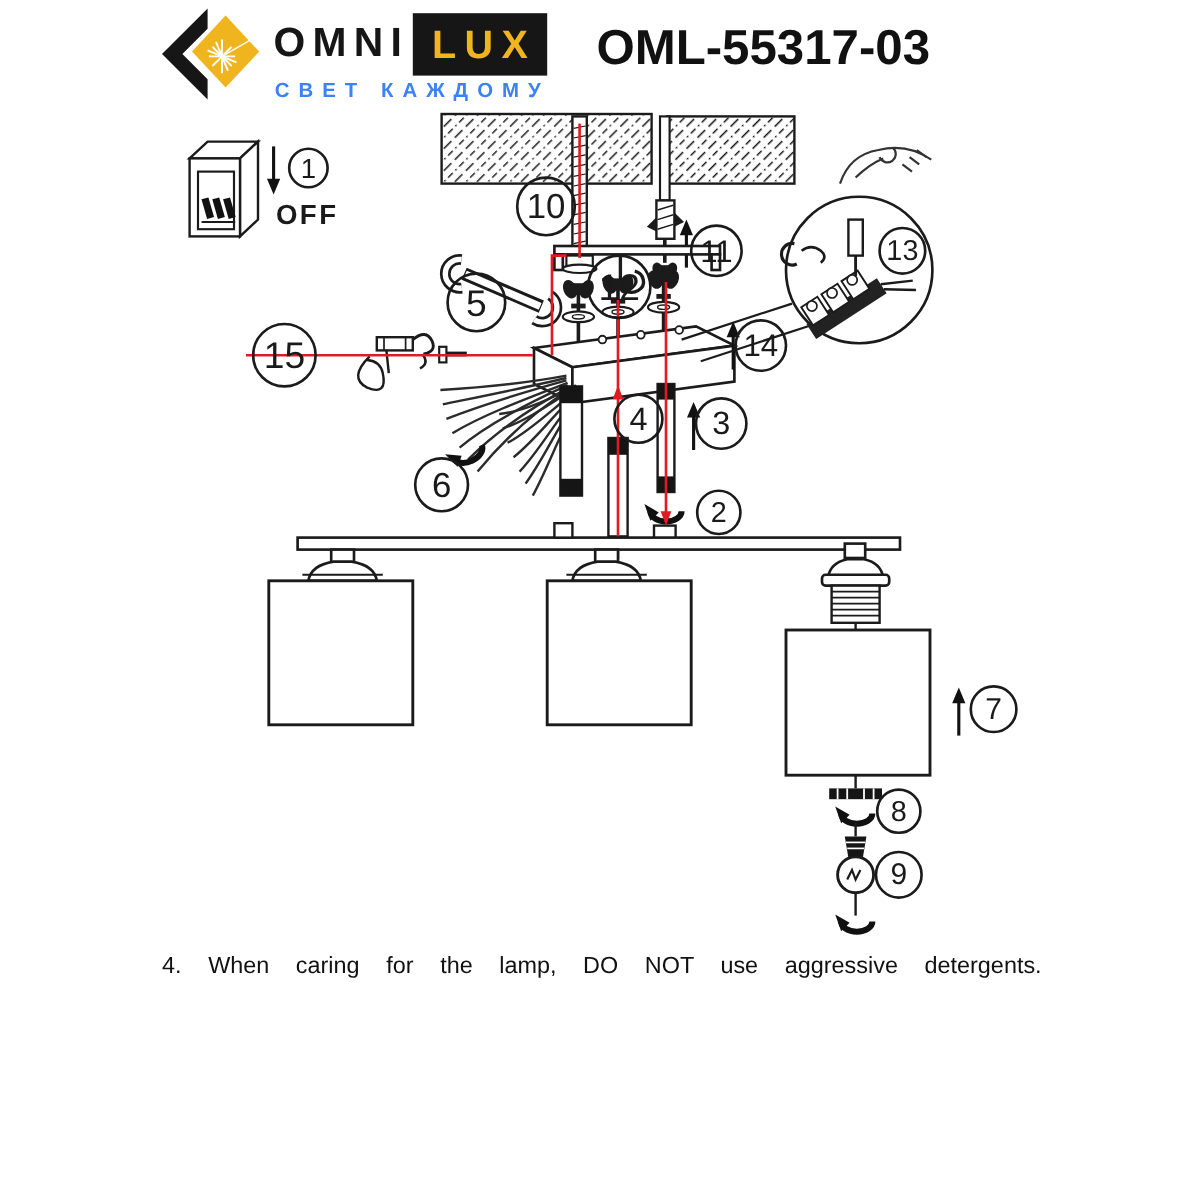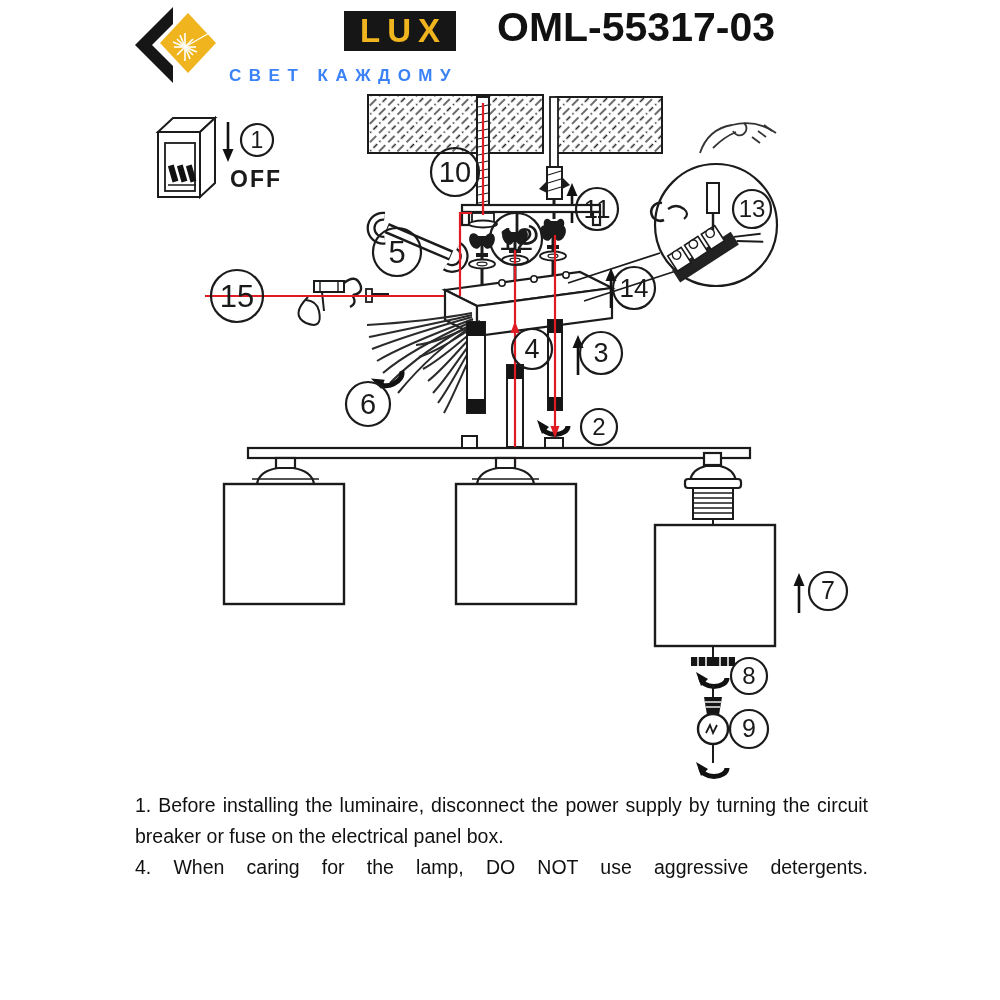--- a/index.html
+++ b/index.html
@@ -2,26 +2,26 @@
 <html style="--gold: #F0B41E; --ink: #161616; --red: #E11B23;"><head>
 <meta charset="utf-8">
 <style>
   html,body{margin:0;padding:0;background:#ffffff;}
   .page{position:relative;width:1000px;height:1000px;background:#fff;overflow:hidden;
         font-family:"Liberation Sans", sans-serif;color:#1a1a1a;}
   
   .logo-svg{position:absolute;left:133px;top:5px;}
   .brand-left{position:absolute;left:228px;top:17px;font-size:34px;font-weight:700;
               letter-spacing:6px;color:#161616;}
-  .lux-box{position:absolute;left:344px;top:11px;width:112px;height:40px;background:var(--ink,#161616);
+  .lux-box{position:absolute;left:344px;top:11px;width:112px;height:52px;background:var(--ink,#161616);
            display:flex;align-items:center;justify-content:center;}
   .lux-box span{color:var(--gold,#F0B41E);font-size:33px;font-weight:700;letter-spacing:7px;margin-left:7px;}
   .tagline{position:absolute;left:229px;top:66px;font-size:17px;font-weight:600;
            letter-spacing:7.5px;color:#3b82f6;white-space:nowrap;}
-  .model{position:absolute;left:497px;top:4px;font-size:41px;font-weight:700;color:#111;}
+  .model{position:absolute;left:497px;top:16px;font-size:41px;font-weight:700;color:#111;}
   
   .diagram{position:absolute;left:0;top:85px;width:1000px;height:700px;}
   svg text.badge{font-family:"Liberation Sans",sans-serif;fill:#1a1a1a;}
   svg text.off{font-family:"Liberation Sans",sans-serif;fill:#1a1a1a;font-weight:600;}
   
   .instructions{position:absolute;left:135px;top:790px;width:733px;font-size:19.5px;
                 line-height:31px;color:#111;}
   .instructions p{margin:0;text-align:justify;}
   .instructions p.stretch{text-align:justify;text-align-last:justify;}
 </style>
@@ -42,20 +42,21 @@
         <line x1="52" y1="42" x2="60" y2="50"></line>
       <line x1="52" y1="42" x2="44" y2="50"></line>
         <line x1="52" y1="42" x2="60" y2="34"></line>
       <line x1="52" y1="42" x2="47" y2="30"></line>
         <line x1="52" y1="42" x2="57" y2="54"></line>
       <line x1="52" y1="42" x2="40" y2="37"></line>
         <line x1="52" y1="42" x2="64" y2="47"></line>
       <line x1="52" y1="42" x2="78" y2="27" stroke-width="1.2"></line>
     </g>
   </svg>
+  <div class="brand-left">OMNI</div>
   <div class="lux-box">
     <span>LUX</span>
   </div>
   <div class="tagline">СВЕТ КАЖДОМУ</div>
   <div class="model">OML-55317-03</div>
 
   <div class="diagram">
   <svg width="1000" height="700" viewBox="0 0 1000 700">
     <defs>
       <pattern id="hatch" width="13" height="13" patternUnits="userSpaceOnUse" patternTransform="rotate(-45)">
@@ -383,17 +384,16 @@
           </g>
       <g>
             <circle cx="749" cy="644" r="19"></circle>
             <text class="badge" x="749" y="652" text-anchor="middle" font-size="25" stroke="none">9</text>
           </g>
     </g>
   </svg>
   </div>
 
   <div class="instructions">
-    <p>1. Before installing the luminaire, disconnect the power supply by turning the circuit breaker or fuse on the electrical panel box.</p>
     <p class="stretch">4. When caring for the lamp, DO NOT use aggressive detergents.</p>
   </div>
 
 </div>
 
 </body></html>

